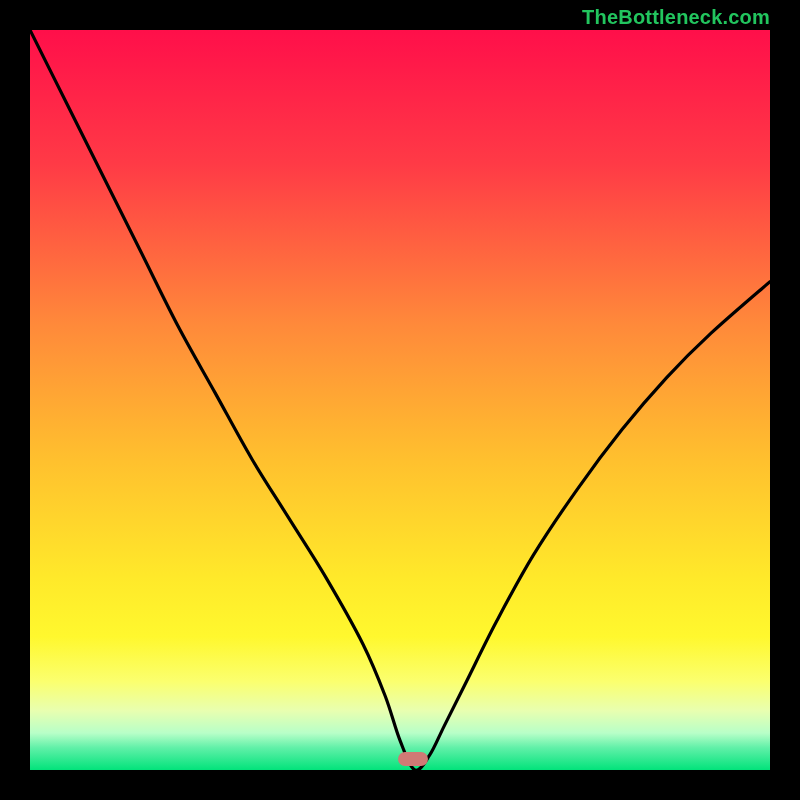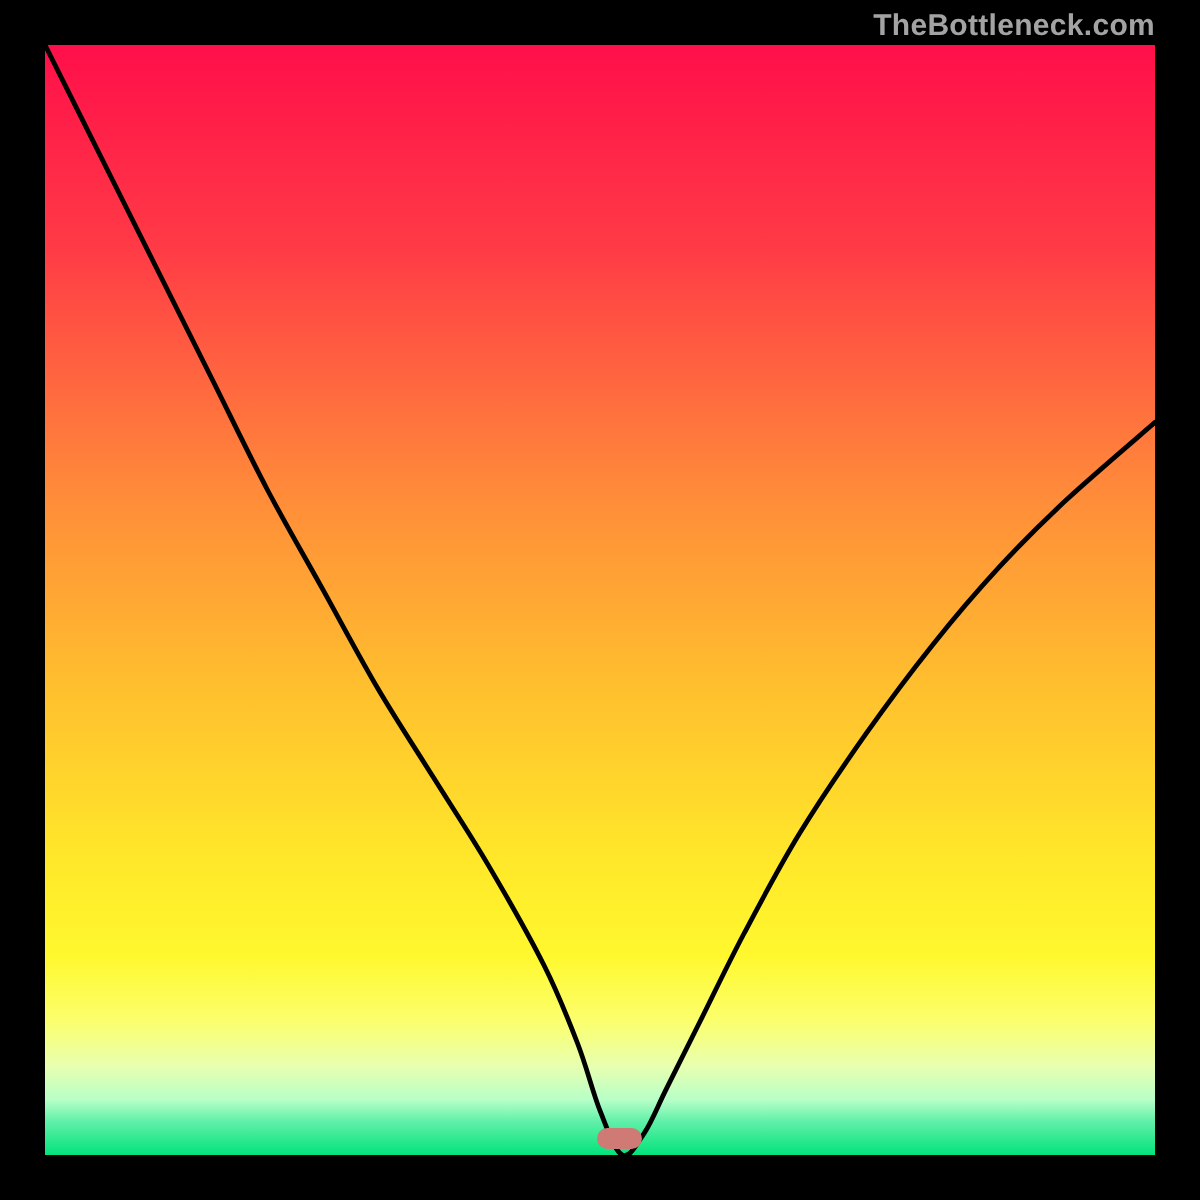--- a/index.html
+++ b/index.html
@@ -45,21 +45,21 @@
     position: absolute;
     border-radius: 999px;
   }
   .watermark {
     position: absolute;
     top: 6px;
     right: 30px;
     font-family: Arial, Helvetica, sans-serif;
     font-size: 20px;
     font-weight: bold;
-    color: #a3a3a3;
+    color: #22c55e;
     letter-spacing: 0.2px;
   }
 </style>
 </head>
 <body>
 
 <div class="frame">
 
   <div class="plot-area">
     <svg class="gradient" viewBox="0 0 740 740" preserveAspectRatio="none">

